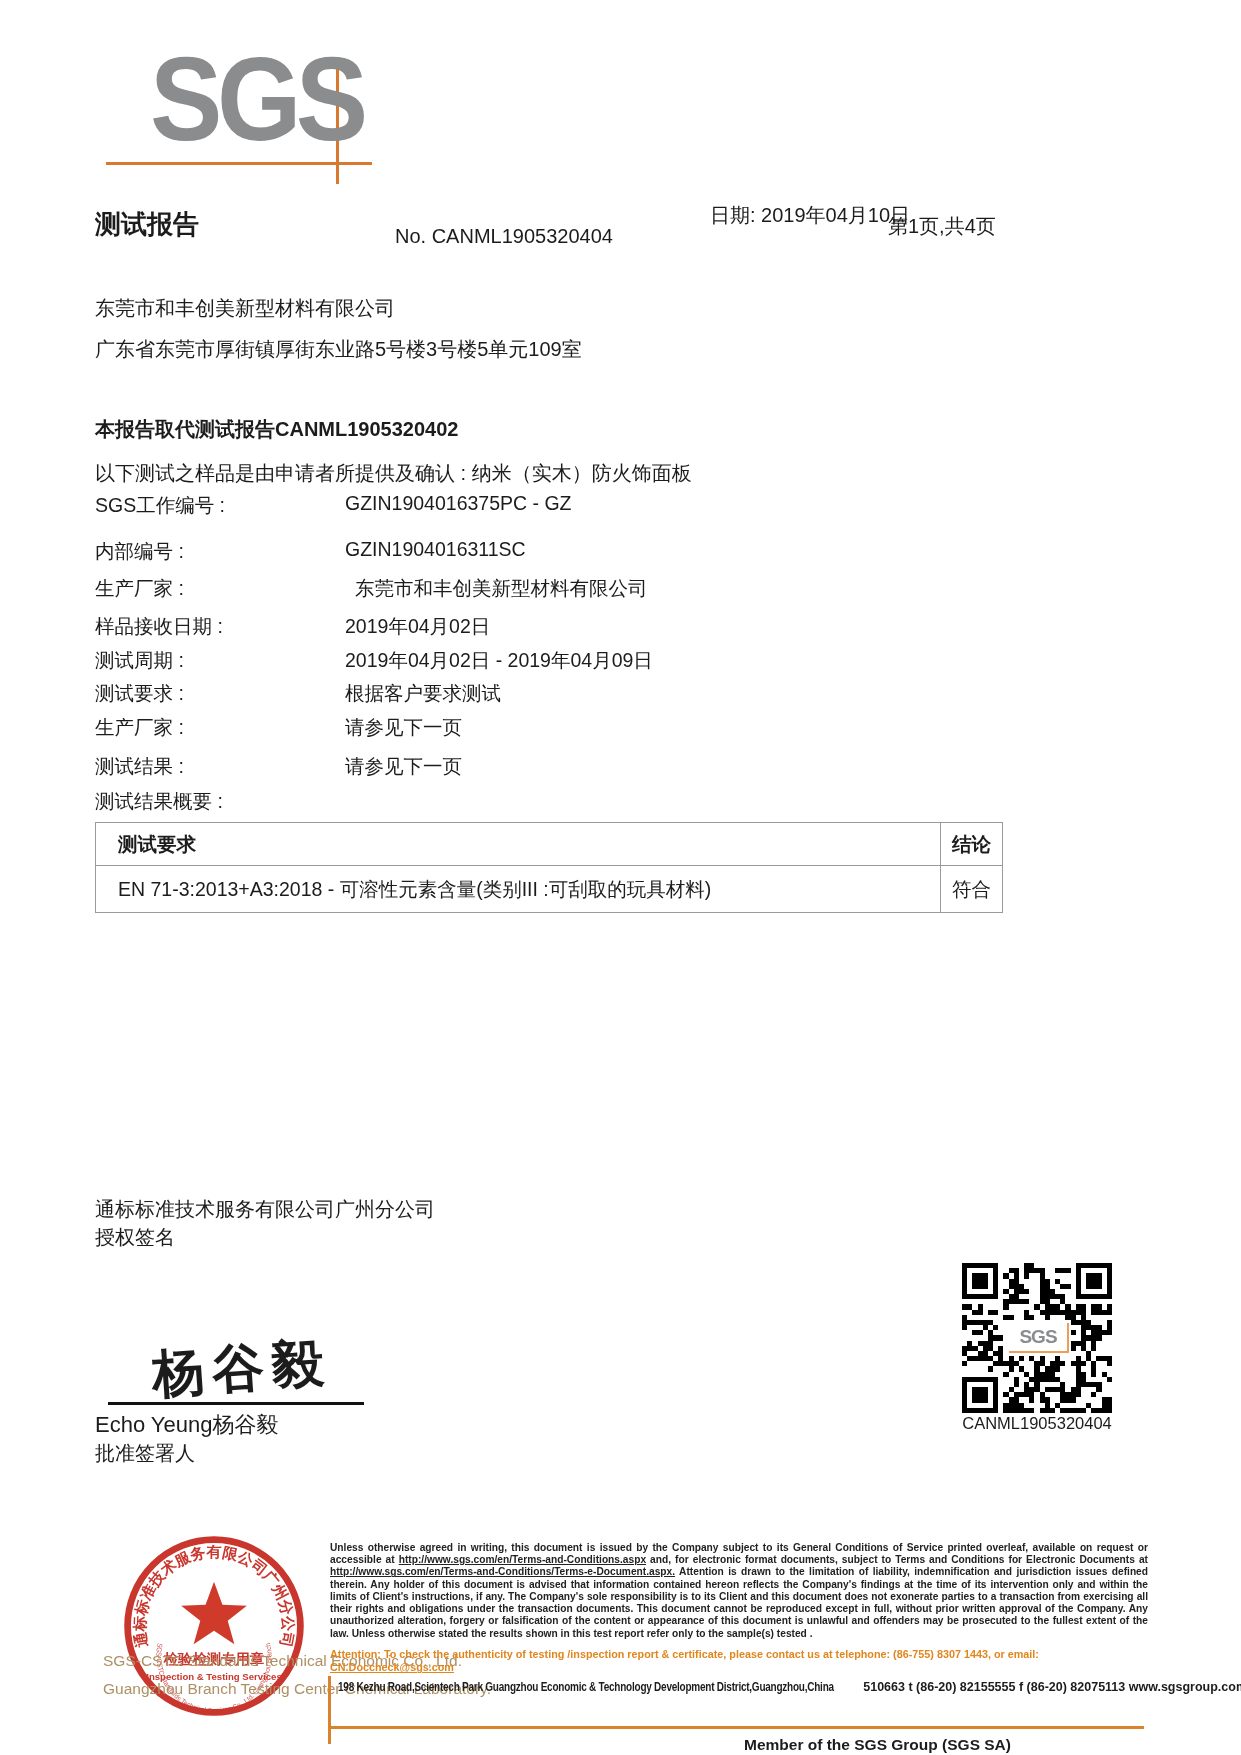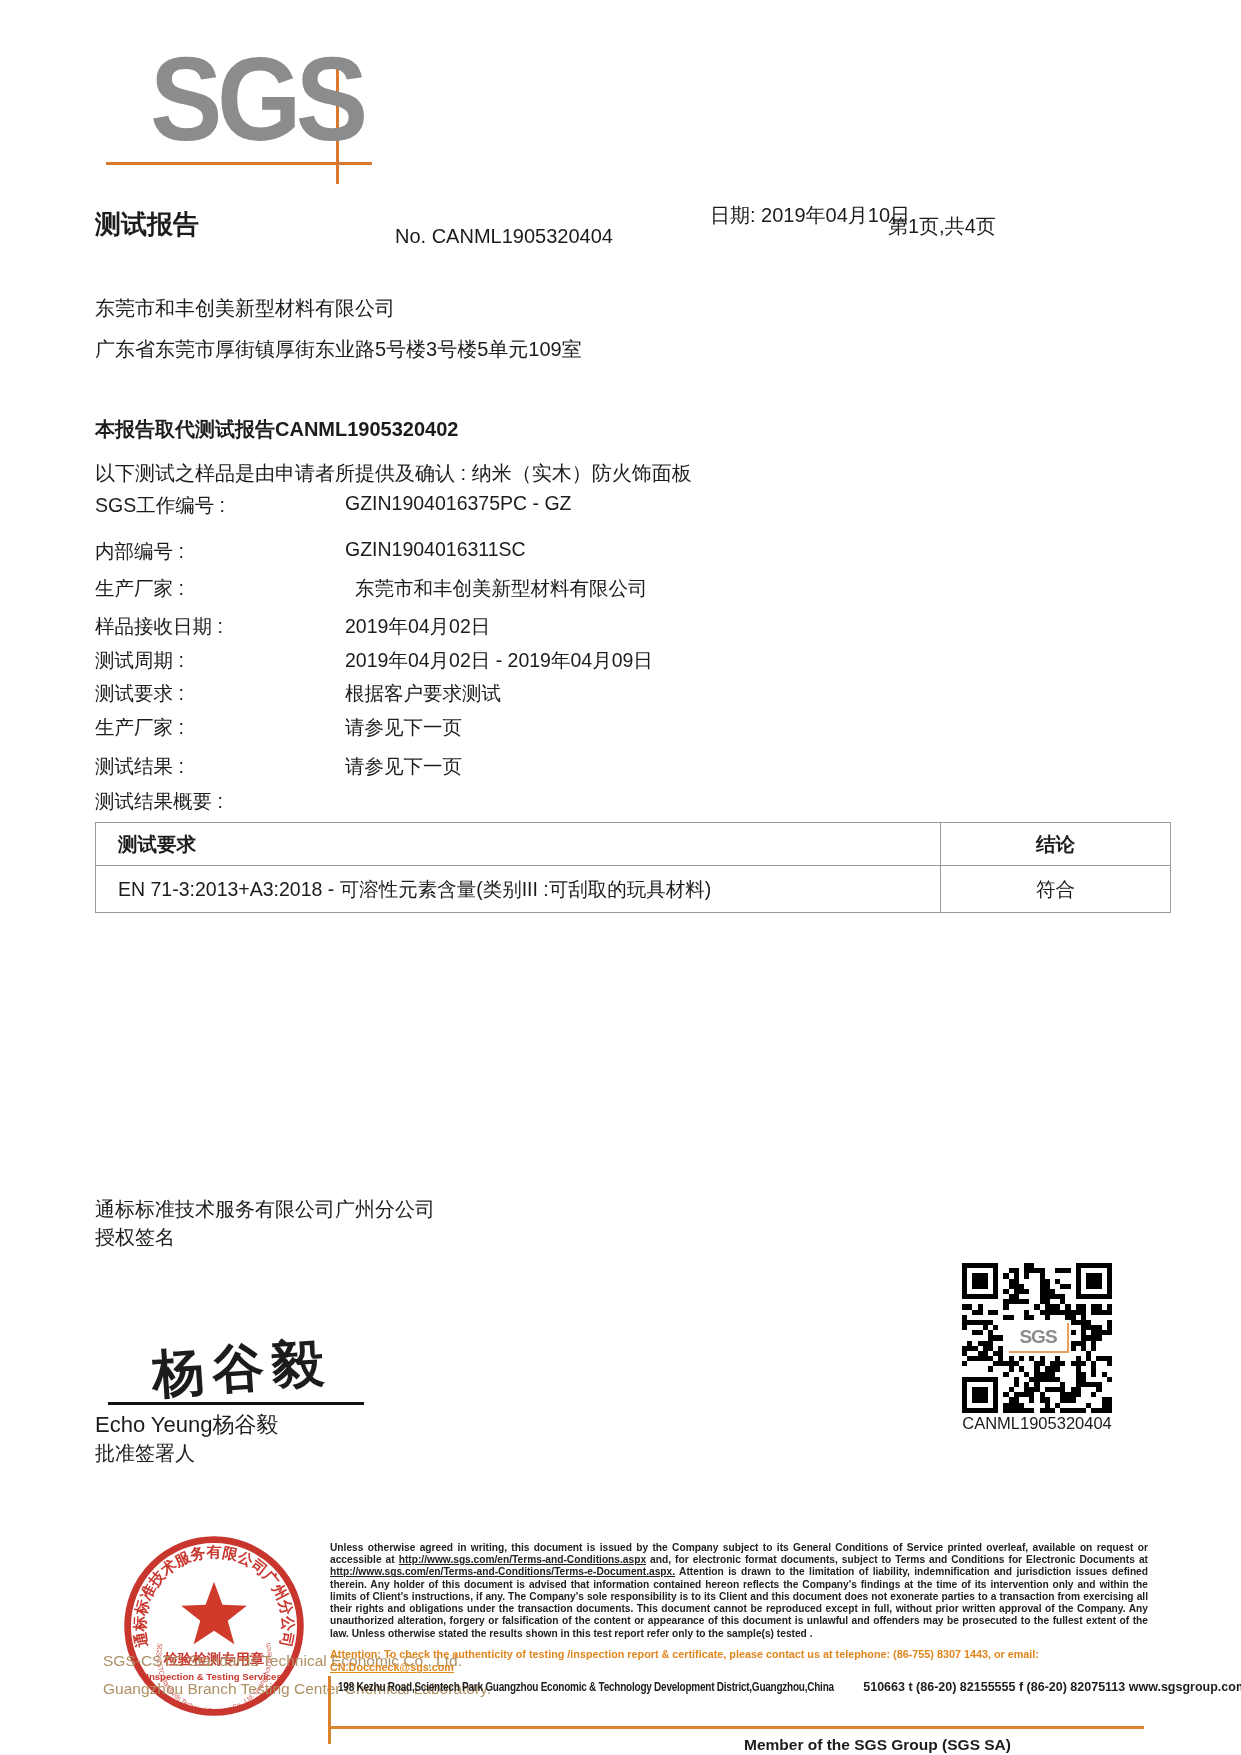--- a/index.html
+++ b/index.html
@@ -25,21 +25,21 @@
   .supersede{position:absolute;left:95px;top:416px;font-size:20px;font-weight:700;}
   .sample-note{position:absolute;left:95px;top:460px;font-size:20px;}
 
   .frow{position:absolute;left:95px;width:1050px;height:26px;font-size:19.5px;}
   .frow .lbl{position:absolute;left:0;top:0;}
   .frow .val{position:absolute;left:250px;top:0;}
 
   .sum-head{position:absolute;left:95px;top:788px;font-size:19.5px;}
 
   
-  .tbl{position:absolute;left:95px;top:822px;width:1076px;border:1.5px solid #9a9a9a;box-sizing:border-box;}
+  .tbl{position:absolute;left:95px;top:822px;width:908px;border:1.5px solid #9a9a9a;box-sizing:border-box;}
   .tbl .hrow{display:flex;border-bottom:1px solid #9a9a9a;height:42px;align-items:center;}
   .tbl .drow{display:flex;height:46px;align-items:center;}
   .tbl .c1{width:845px;padding-left:22px;box-sizing:border-box;border-right:1px solid #9a9a9a;height:100%;display:flex;align-items:center;font-size:19.5px;}
   .tbl .c2{flex:1;text-align:center;font-size:19.5px;}
   .tbl .hrow .c1,.tbl .hrow .c2{font-weight:700;}
 
   
   .so-company{position:absolute;left:95px;top:1196px;font-size:20px;font-family:"Liberation Serif", serif;}
   .so-label{position:absolute;left:95px;top:1224px;font-size:20px;font-family:"Liberation Serif", serif;}
   .sig-script{position:absolute;left:152px;top:1334px;font-size:52px;font-weight:700;transform:rotate(-4deg);

